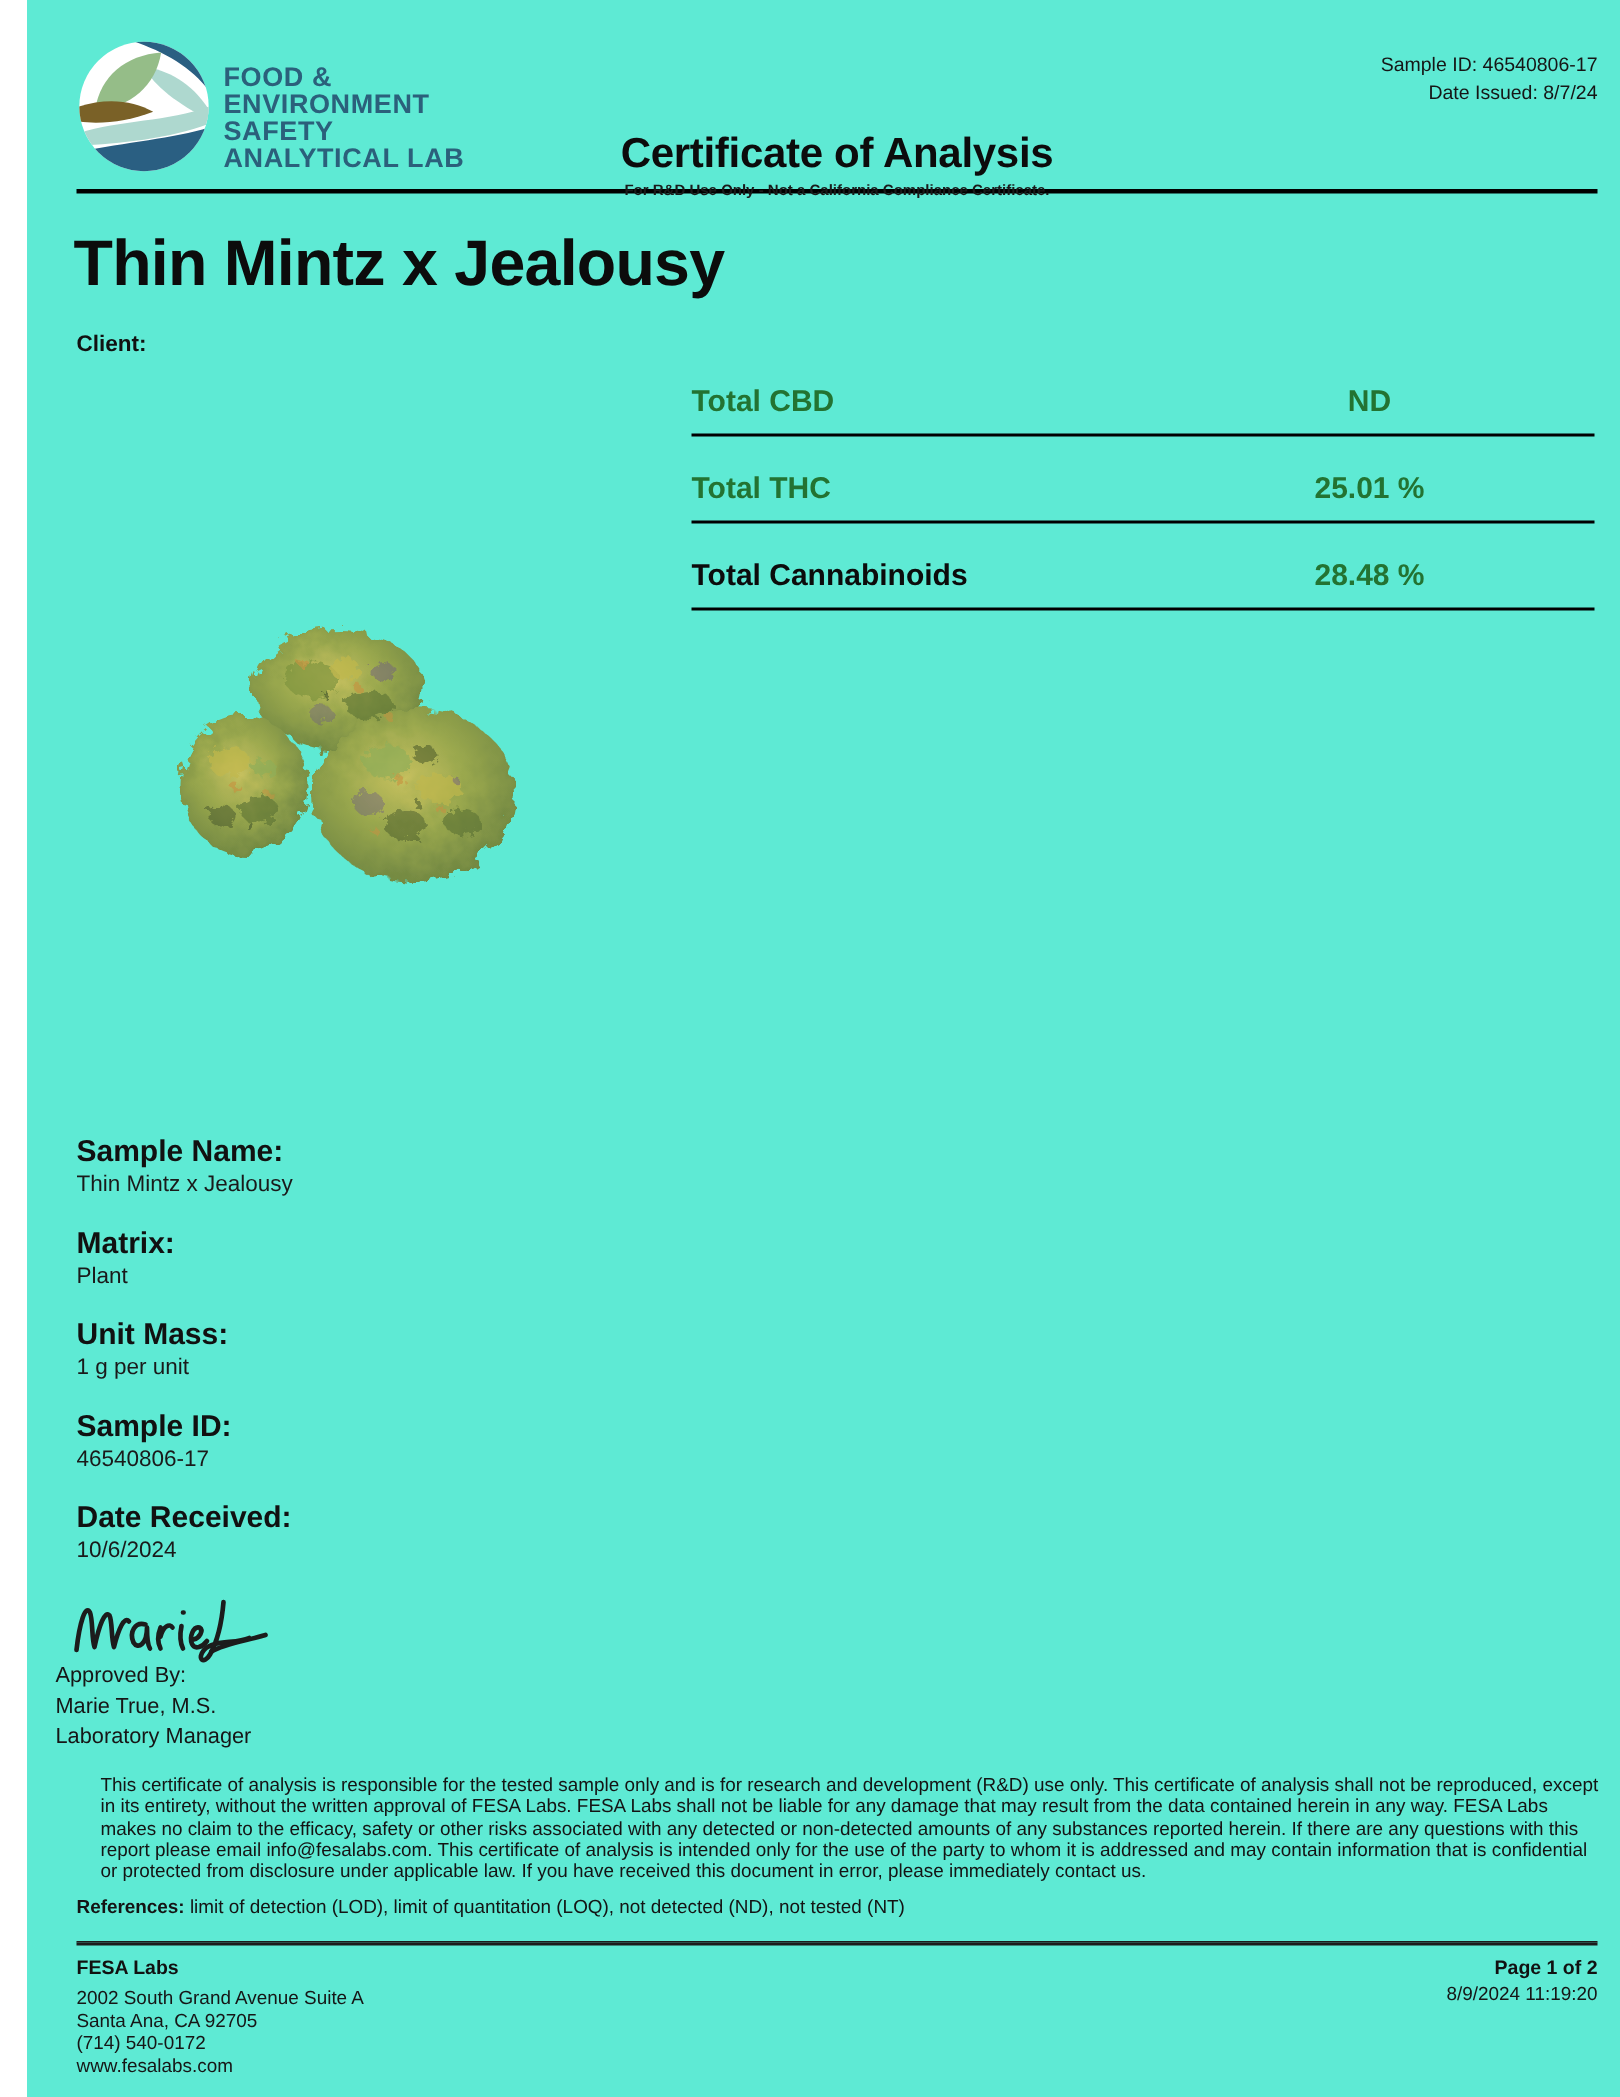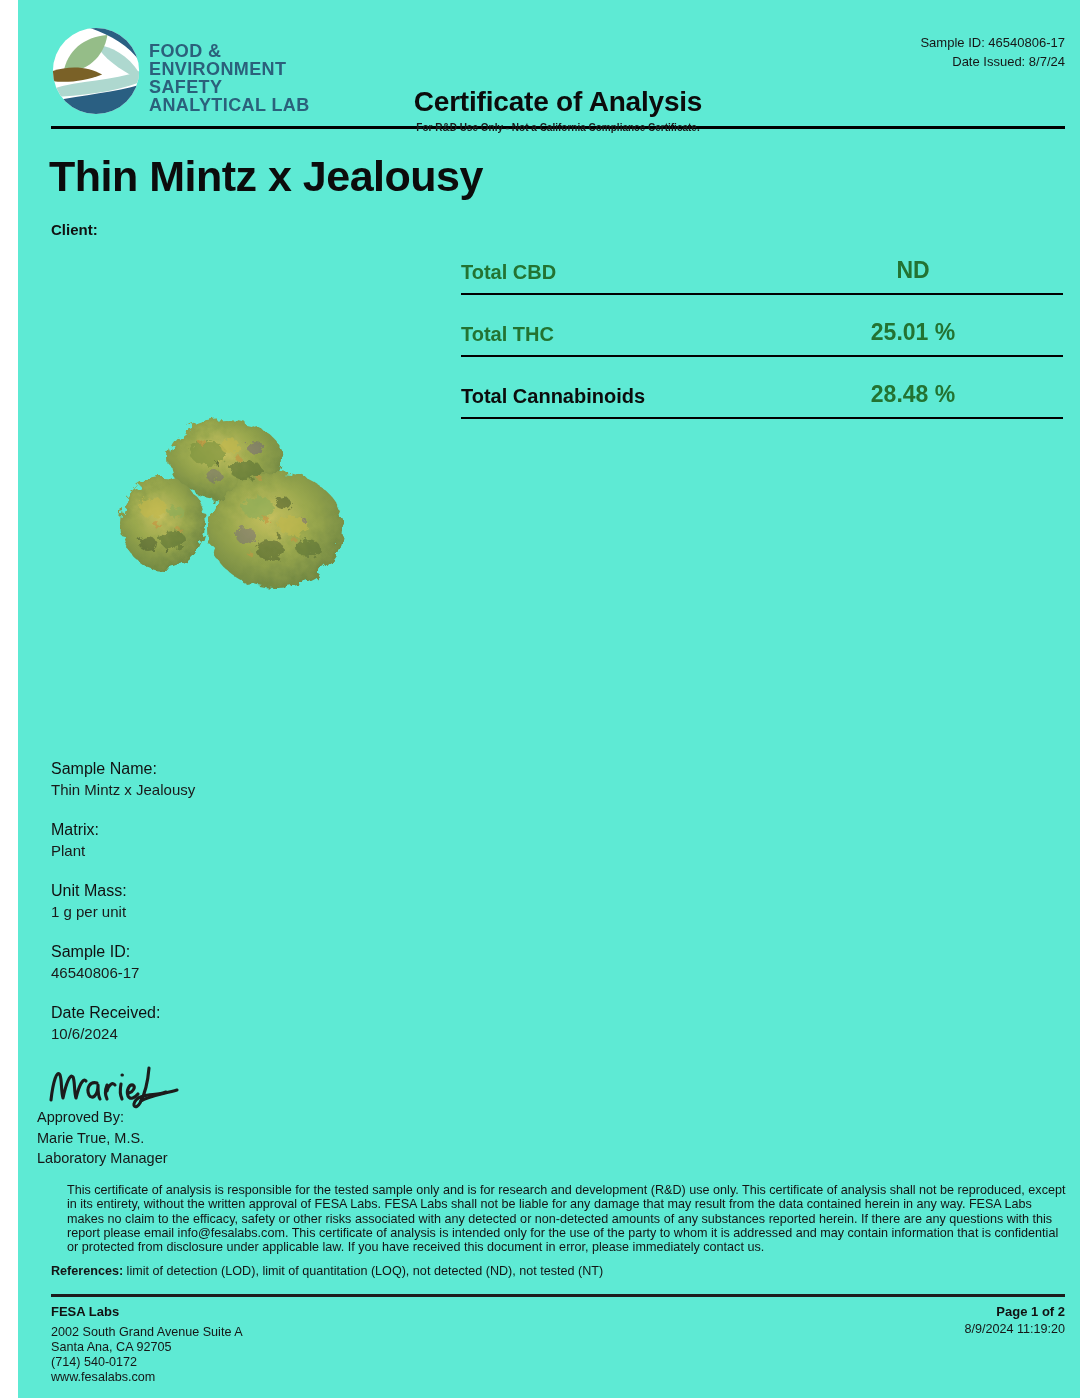--- a/index.html
+++ b/index.html
@@ -23,29 +23,29 @@
   
   .product-name { position:absolute; left:31px; top:152px; font-size:43px;
                   font-weight:bold; letter-spacing:-.5px; color:#0c0c0c; }
   .client-label { position:absolute; left:33px; top:221px; font-size:15px; font-weight:bold; }
   
   .summary { position:absolute; left:443px; width:602px; top:252px; }
   .summary-row { display:flex; justify-content:space-between; align-items:flex-end;
                  padding:5px 0 9px 0; border-bottom:2.5px solid #000; margin-top:19px; }
   .summary-row:first-child { margin-top:0; }
   .summary-label { font-size:20px; font-weight:bold; }
-  .summary-value { width:300px; text-align:center; font-size:23px; font-weight:bold; }
+  .summary-value { width:300px; text-align:center; font-size:20px; font-weight:bold; }
   .green { color:#237332; }
   .black { color:#0c0c0c; }
   
   .buds-svg { position:absolute; left:100px; top:408px; }
   
   .details { position:absolute; left:33px; top:758px; }
   .detail-item { margin-bottom:19px; }
-  .detail-label { font-size:16px; font-weight:normal; line-height:21px; }
+  .detail-label { font-size:20px; font-weight:bold; line-height:21px; }
   .detail-value { font-size:15px; line-height:21px; color:#1a1a1a; }
   
   .signature-svg { position:absolute; left:27px; top:1054px; }
   .approval { position:absolute; left:19px; top:1107px; font-size:14.5px; line-height:20.5px; color:#161616; }
   
   .disclaimer { position:absolute; left:49px; right:31px; top:1183px;
                 font-size:12.6px; line-height:14.3px; color:#141414; }
   .references { position:absolute; left:33px; top:1264px; font-size:12.6px; color:#141414; }
   .references .lbl { font-weight:bold; }
   

